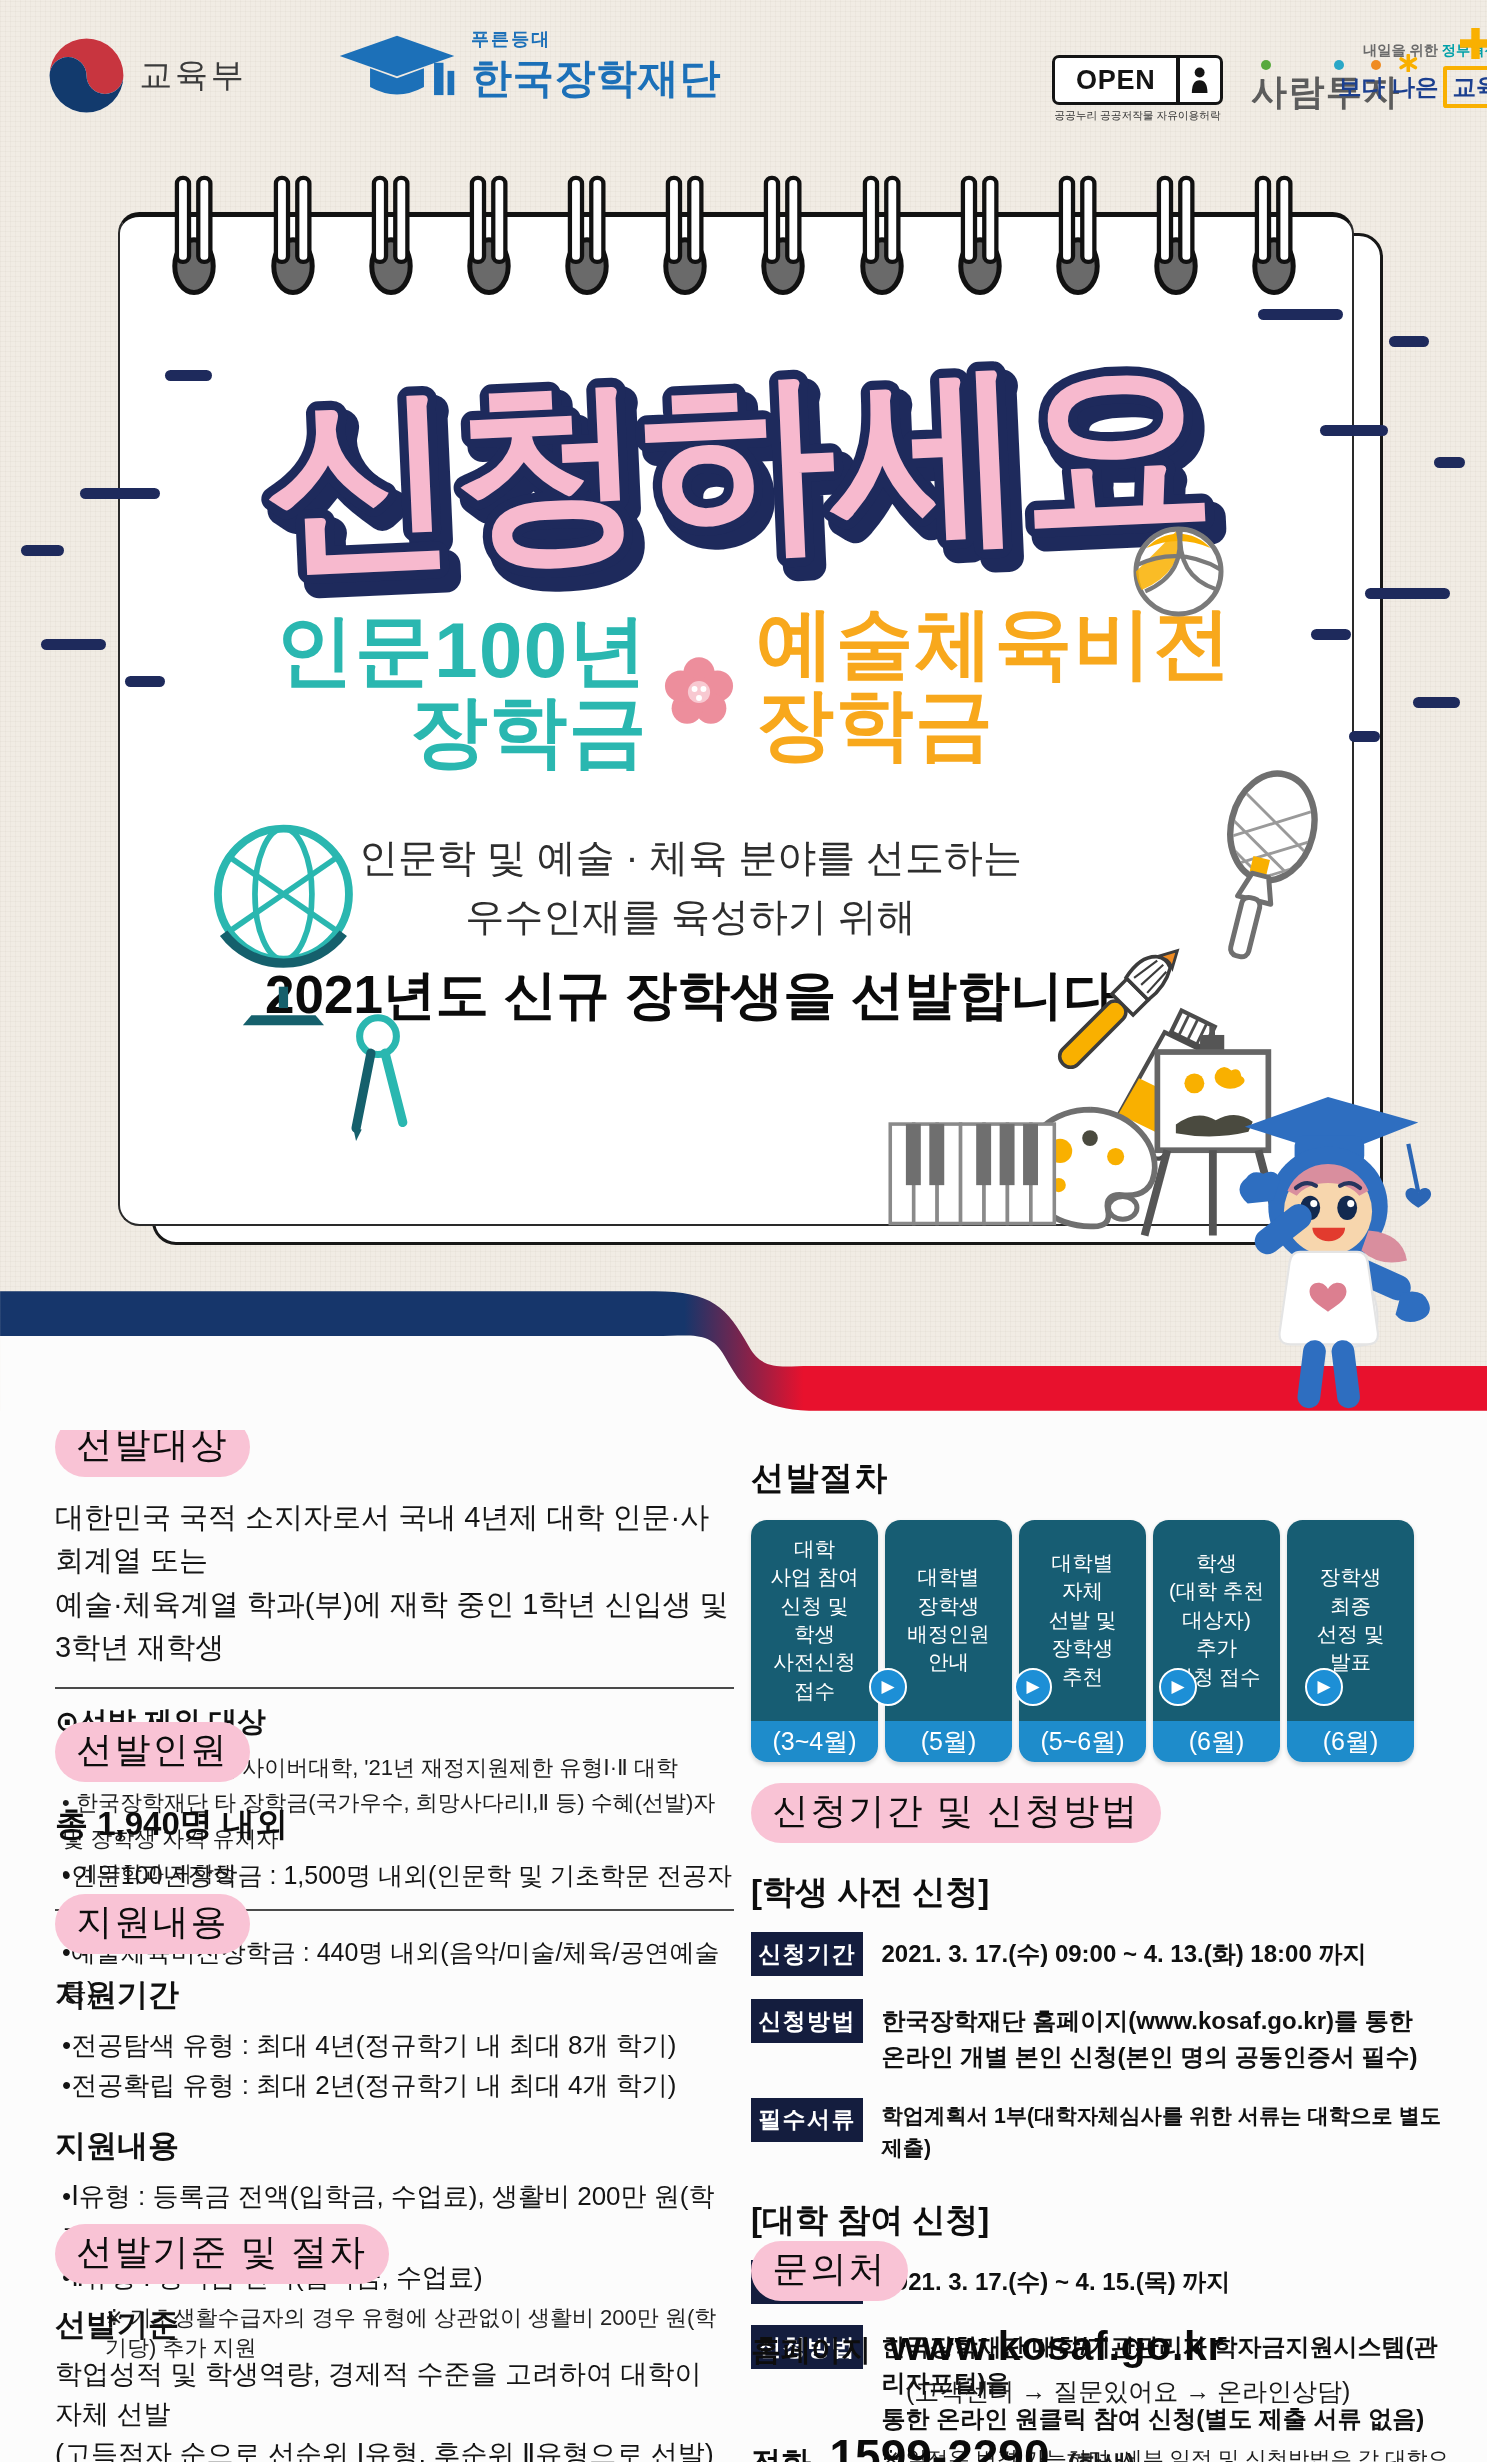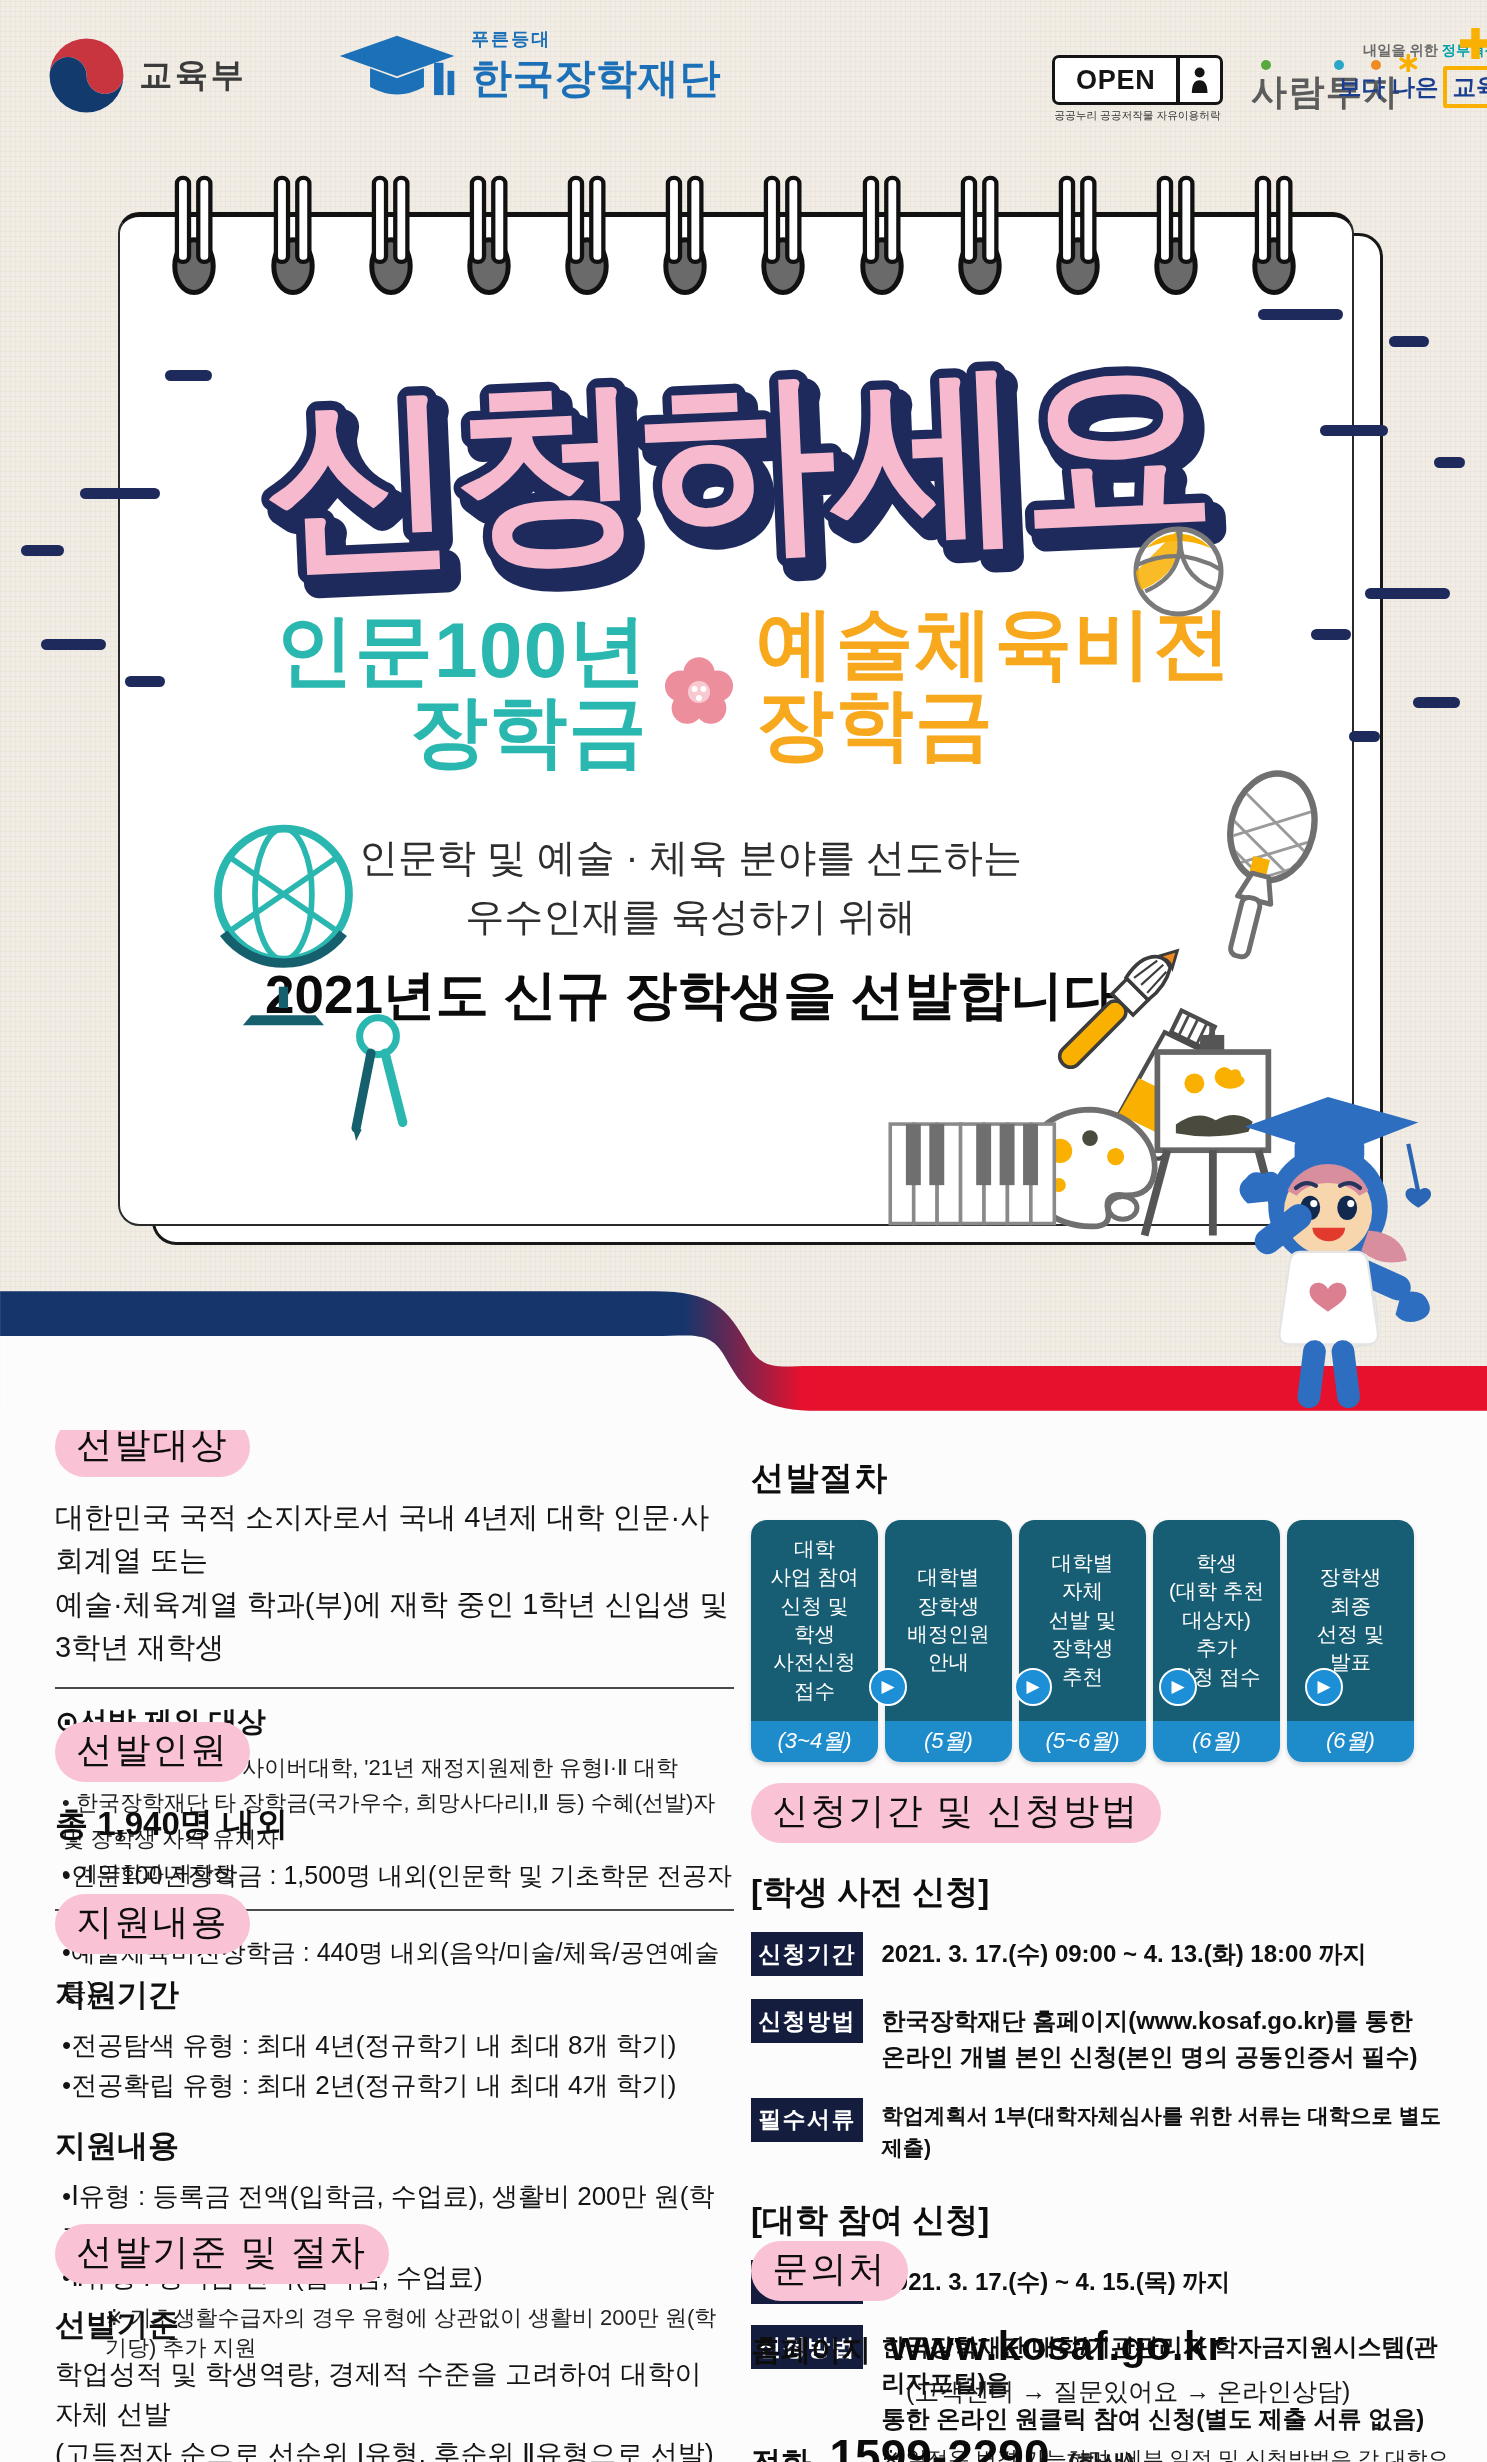--- a/index.html
+++ b/index.html
@@ -6,21 +6,21 @@
   .poster{position:relative;width:1488px;height:2462px;overflow:hidden;
     font-family:"Liberation Sans","DejaVu Sans",sans-serif;
     background:
       repeating-linear-gradient(0deg, rgba(120,100,80,.04) 0 1.4px, transparent 1.4px 5px),
       repeating-linear-gradient(90deg, rgba(120,100,80,.04) 0 1.4px, transparent 1.4px 5px),
       #f1ece4;}
   .abs{position:absolute;}
   .bottom-white{position:absolute;left:0;top:1411px;width:1488px;height:1052px;background:#fcfcfc;}
   
   .moe{left:48px;top:37px;display:flex;align-items:center;gap:14.2px;}
-  .moe-label{font-size:33px;font-weight:700;color:#3b3b3b;letter-spacing:2.8px;}
+  .moe-label{font-size:33px;font-weight:400;color:#3b3b3b;letter-spacing:2.8px;}
   .kosaf{left:333px;top:27px;display:flex;gap:10px;}
   .kosaf-texts{display:flex;flex-direction:column;}
   .kosaf-small{font-size:18px;font-weight:800;color:#1c70b8;letter-spacing:2.1px;}
   .kosaf-big{font-size:41px;font-weight:800;color:#1c70b8;letter-spacing:0.7px;}
   .open-badge{left:1052px;top:55px;width:171px;text-align:center;}
   .open-box{display:flex;align-items:stretch;border:3.6px solid #141414;border-radius:7.1px;background:#fff;height:44px;}
   .open-word{flex:1;display:flex;align-items:center;justify-content:center;font-size:27px;font-weight:800;color:#141414;letter-spacing:0.7px;}
   .open-sep{width:3.6px;background:#141414;}
   .open-fig{width:40px;display:flex;align-items:center;justify-content:center;}
   .open-cap{margin-top:4.3px;font-size:10.7px;color:#333;letter-spacing:0px;}
@@ -62,21 +62,21 @@
   .ul-small li{font-size:22px;line-height:1.62;color:#1d1d1d;}
   .ul-mid li{font-size:25px;line-height:1.55;color:#141414;}
   .ul-big li{font-size:26px;line-height:1.55;color:#141414;}
   .total{margin-top:20px;font-size:33px;font-weight:800;color:#0e0e0e;}
   .note{font-size:22px;color:#222;margin-top:5.7px;padding-left:50px;}
   .crit-body{margin-top:8.5px;font-size:27px;line-height:1.48;color:#141414;white-space:pre-line;}
   
   .flow{position:relative;margin-top:18.5px;display:flex;gap:7px;}
   .fbox{width:127px;border-radius:15.7px;overflow:hidden;flex:none;box-shadow:0 2.1px 4.3px rgba(0,0,0,.15);}
   .fbox-top{height:201px;background:#175d73;color:#fff;display:flex;align-items:center;justify-content:center;text-align:center;font-size:20.6px;line-height:1.38;white-space:pre-line;padding:4.3px 1.4px;box-sizing:border-box;}
-  .fbox-bot{height:41px;background:#1e8ccb;color:#fff;display:flex;align-items:center;justify-content:center;font-size:22px;font-style:italic;}
+  .fbox-bot{height:41px;background:#1e8ccb;color:#fff;display:flex;align-items:center;justify-content:center;font-size:25px;}
   .farrow{position:absolute;top:148px;width:38px;height:38px;border-radius:50%;background:#1d8fd6;color:#fff;display:flex;align-items:center;justify-content:center;font-size:17px;z-index:3;border:2.8px solid #fff;box-sizing:border-box;}
   
   .apply-title{font-size:33px;font-weight:800;color:#0d0d0d;margin-top:27px;}
   .arow{display:flex;gap:18.5px;margin-top:17px;align-items:flex-start;}
   .abadge{background:#141d3e;color:#fff;font-size:23px;font-weight:700;width:112px;padding:6.4px 0;text-align:center;flex:none;letter-spacing:1.4px;}
   .artext{font-size:24px;line-height:1.5;font-weight:600;color:#101010;white-space:pre-line;padding-top:3.6px;}
   .arnote{font-size:21.3px;color:#1b1b1b;margin-top:7.1px;padding-left:131px;}
   
   .crow{display:flex;align-items:baseline;gap:18.5px;margin-top:21.3px;}
   .clabel{font-size:30px;font-weight:800;color:#0d0d0d;flex:none;}

